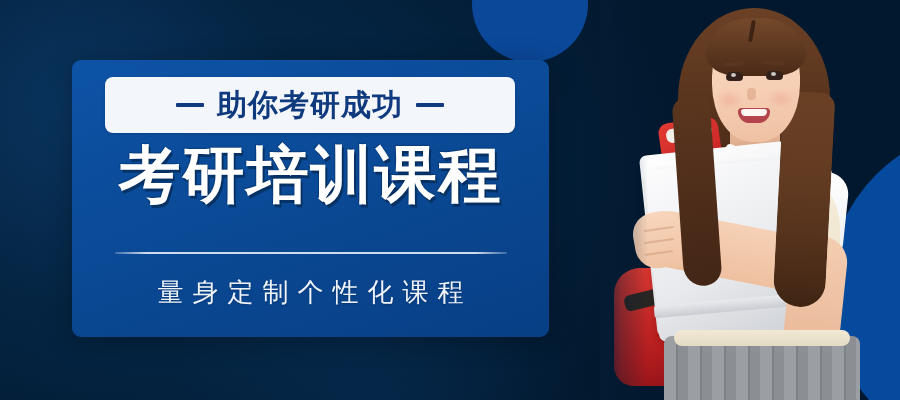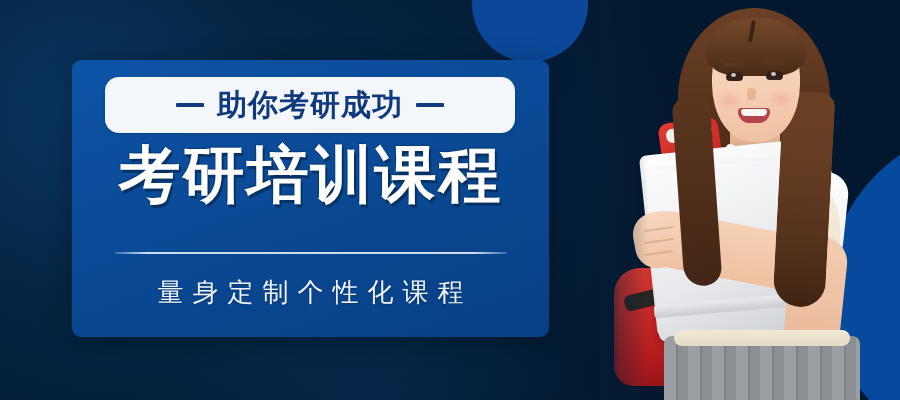--- a/index.html
+++ b/index.html
@@ -57,21 +57,21 @@
     border-radius:9px;
     background:linear-gradient(160deg, #0d53a6 0%, #0a4893 55%, #083f85 100%);
     box-shadow:0 4px 26px rgba(0,0,0,.28);
   }
 
   
   #pill {
     position:absolute;
     left:33px; top:17px;
     width:410px; height:56px;
-    border-radius:14px;
+    border-radius:8px;
     background:#f3f6fa;
     display:flex;
     align-items:center;
     justify-content:center;
     box-shadow:0 1px 3px rgba(0,0,0,.18);
   }
   #pill .pill-text {
     font-size:30px;
     font-weight:bold;
     color:#103a7e;

